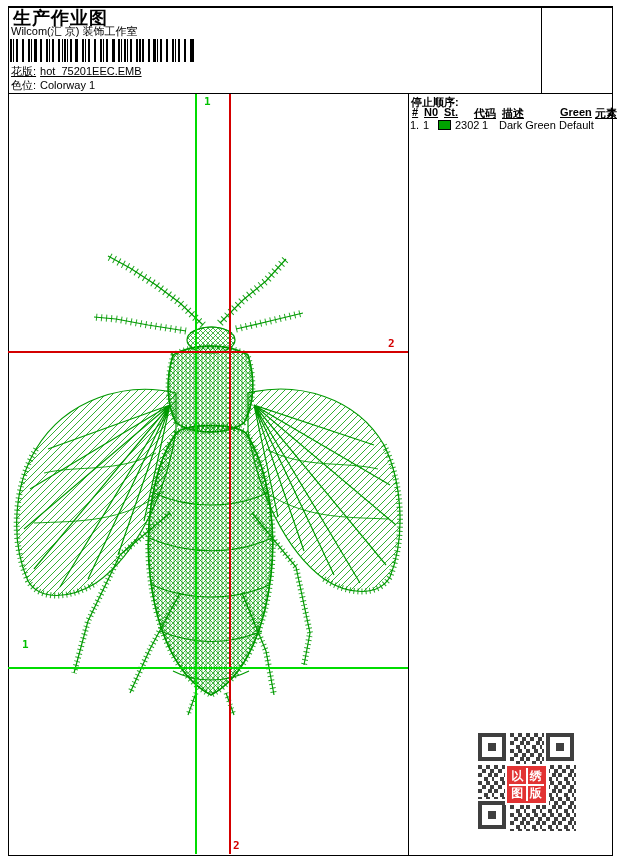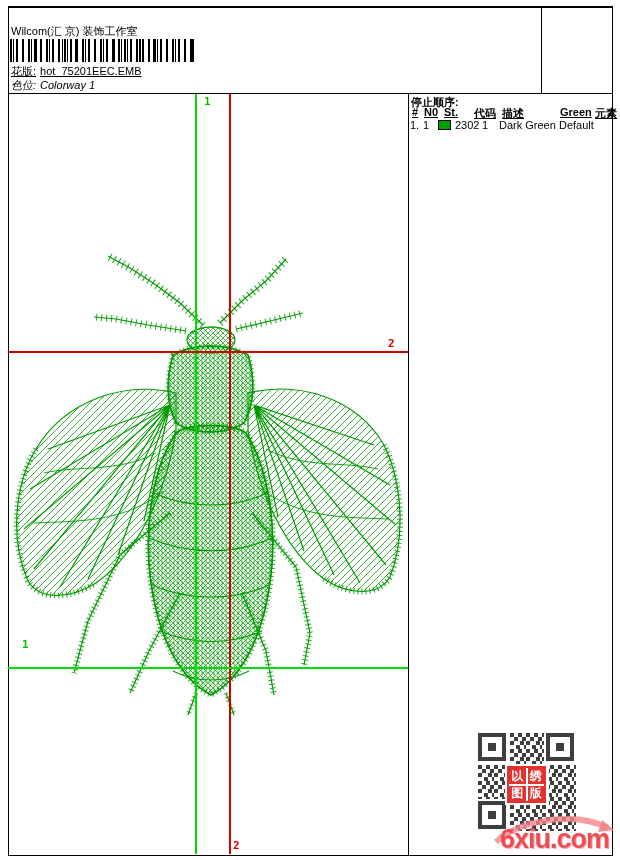--- a/index.html
+++ b/index.html
@@ -22,21 +22,21 @@
   #studio-name { position:absolute; left:11px; top:24px; font-size:11px; color:#000; }
   #barcode {
     position:absolute; left:10px; top:39px; width:186px; height:23px; background-color:#fff;
     background-image:
       repeating-linear-gradient(90deg,#000 0 2px,transparent 2px 6px),
       repeating-linear-gradient(90deg,transparent 0 3px,#000 3px 4px,transparent 4px 9px),
       repeating-linear-gradient(90deg,#000 0 1px,transparent 1px 13px);
   }
   .meta-line { position:absolute; font-size:11px; color:#000; }
   #pattern-line { left:11px; top:64px;text-decoration:underline; }
-  #colorway-line { left:11px; top:78px;font-style:italic; }
+  #colorway-line { left:11px; top:78px; }
   .meta-line .val { margin-left:4px; }
 
   
   #stats { position:absolute; left:546px; top:8px; width:64px; }
   .stat-row { font-size:11px; line-height:15px; white-space:nowrap; color:#000; }
   .stat-row .val { margin-left:3px; }
 
   
   #stop-panel { position:absolute; left:408px; top:93px; width:204px; height:60px; }
   #stop-title { position:absolute; left:3px; top:2px; font-size:11px; font-weight:bold; }
@@ -82,20 +82,21 @@
 </head>
 <body>
 
 <div id="page">
   <div id="sheet"></div>
 
   <div class="hline" id="header-divider"></div>
   <div class="hline" id="stats-divider"></div>
   <div class="hline" id="panel-divider"></div>
 
+  <div id="page-title">生产作业图</div>
   <div id="studio-name">Wilcom(汇 京) 装饰工作室</div>
   <div id="barcode"></div>
   <div id="pattern-line" class="meta-line">
     <span>花版:</span><span class="val">hot_75201EEC.EMB</span>
   </div>
   <div id="colorway-line" class="meta-line">
     <span>色位:</span><span class="val">Colorway 1</span>
   </div>
 
 
@@ -223,20 +224,13 @@
     <rect x="27" y="31" width="44" height="41" fill="#fff"></rect>
   </svg>
 
   <div id="stamp">
     <div class="sc">以</div>
     <div class="sc">绣</div>
     <div class="sc">图</div>
     <div class="sc">版</div>
   </div>
 
-  <div id="watermark">
-    <svg id="swoosh" width="126" height="48" viewBox="0 0 126 48">
-      <path d="M4,34 C30,10 86,4 116,20" fill="none" stroke="rgba(243,133,140,0.8)" stroke-width="6"></path>
-      <path d="M110,12 L122,22 L106,24 Z" fill="rgba(243,133,140,0.9)"></path>
-    </svg>
-    <span id="watermark-text">6xiu.com</span>
-  </div>
 </div>
 
 </body></html>

